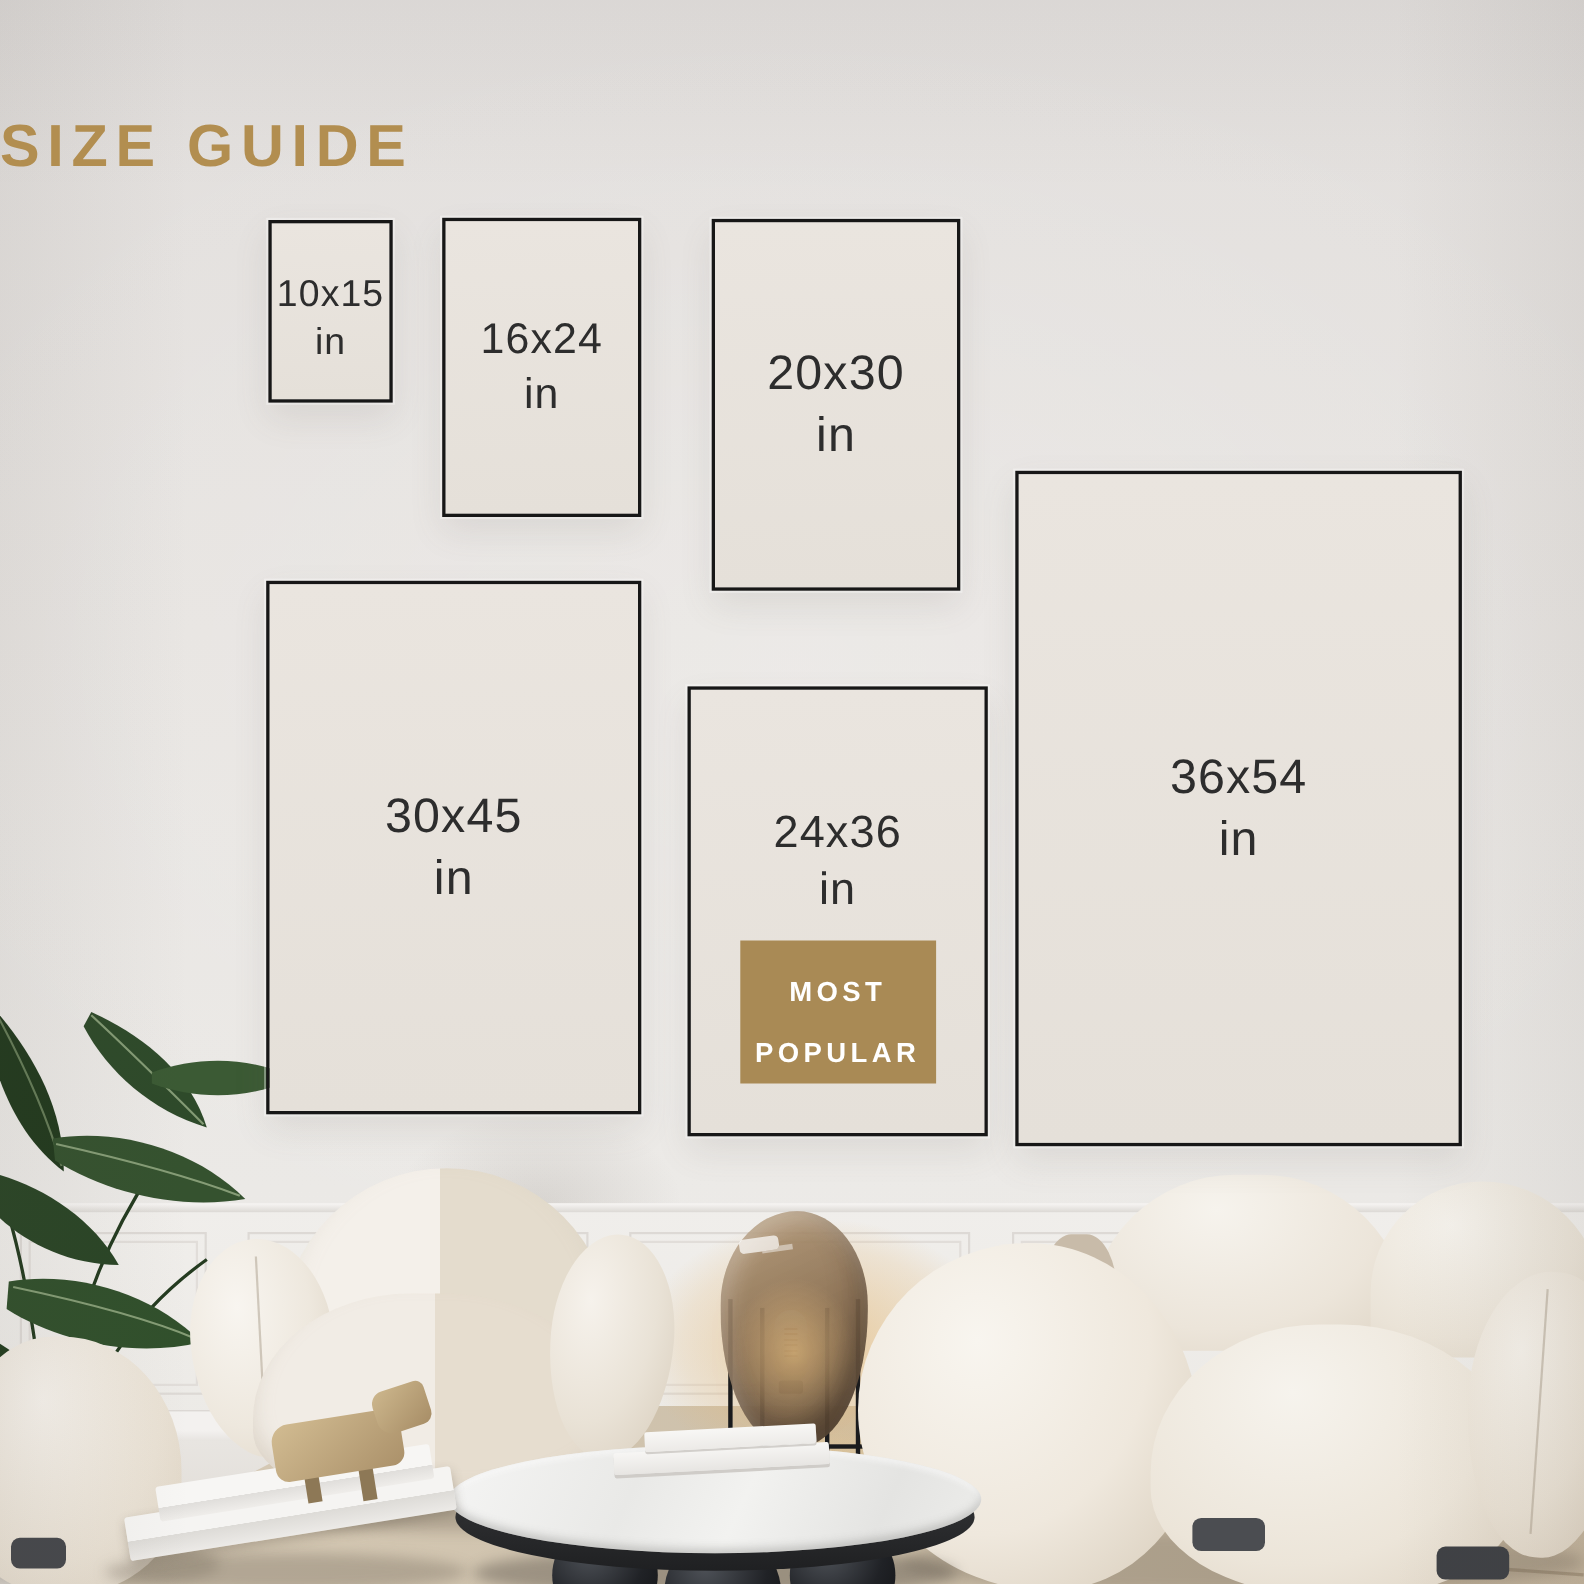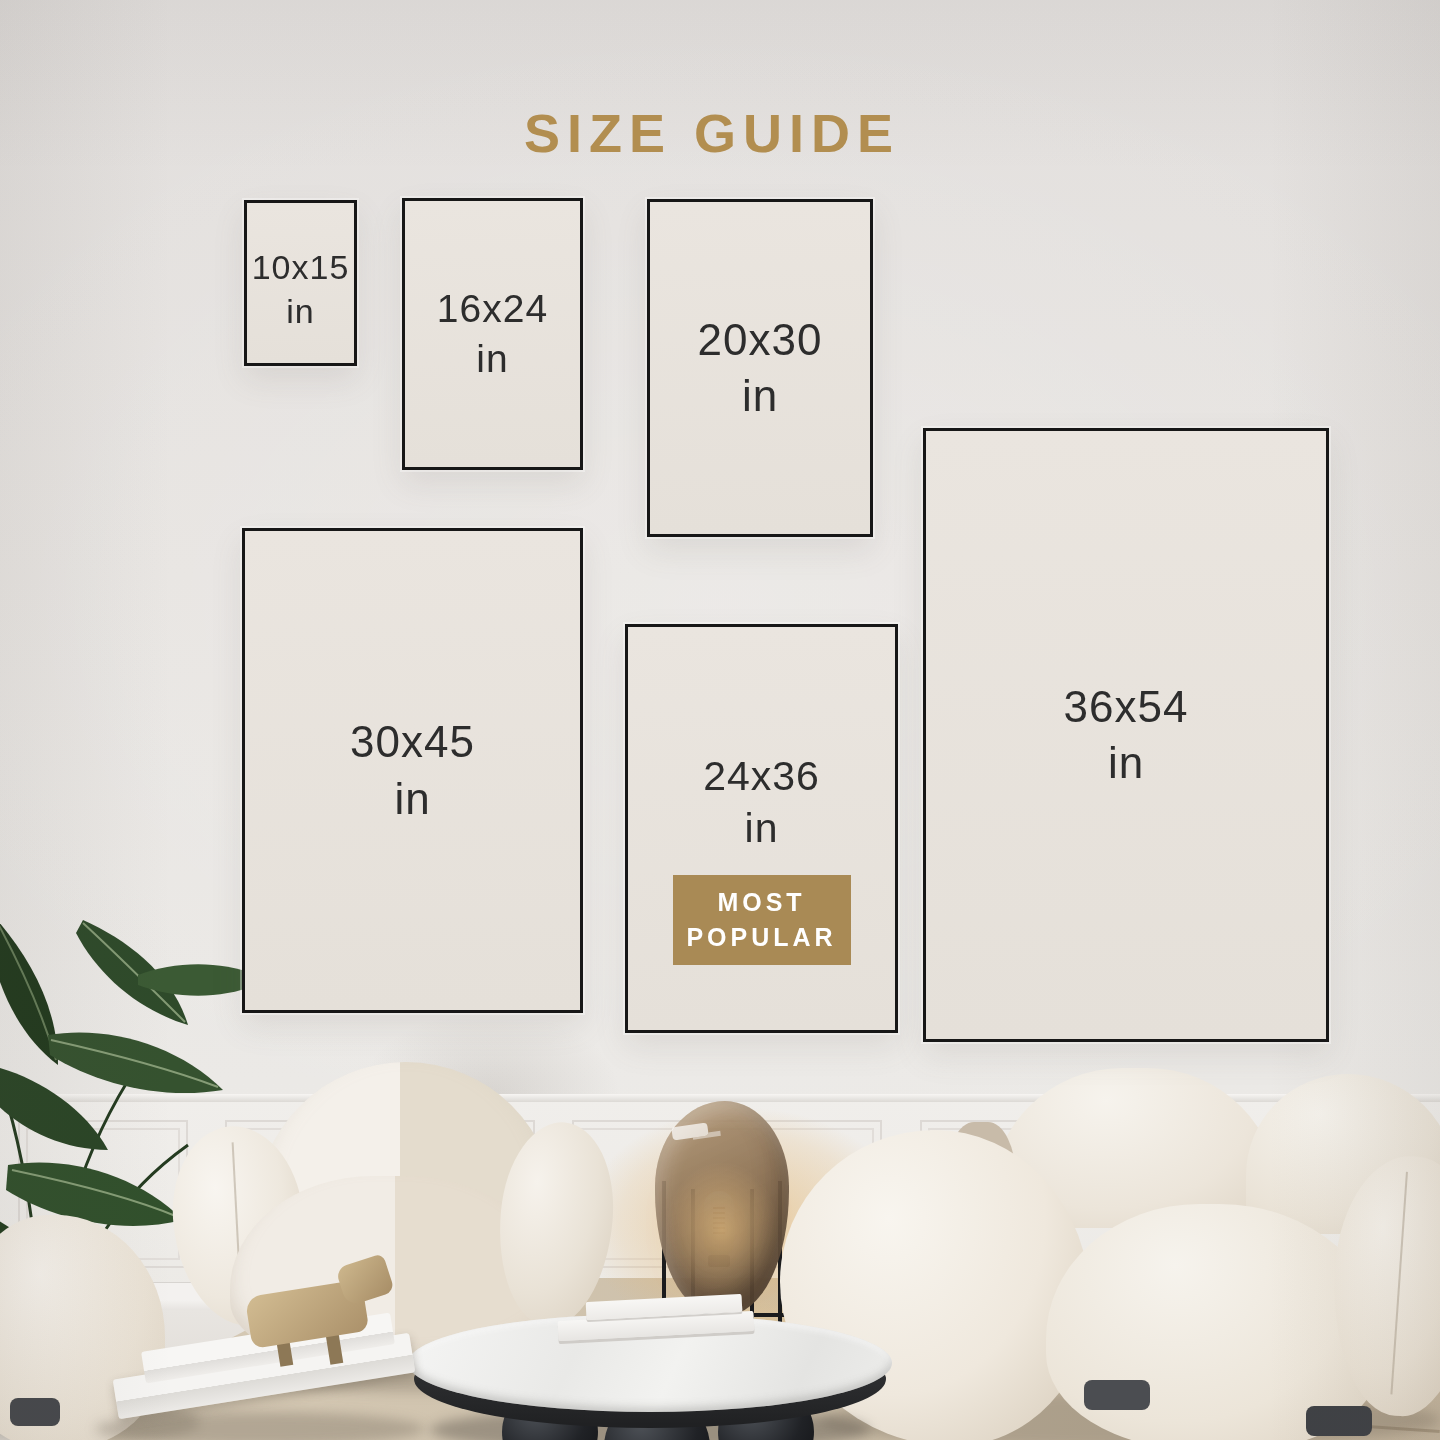--- a/index.html
+++ b/index.html
@@ -152,36 +152,36 @@
   .bk2{left:40px;top:80px;width:252px;height:32px;transform:rotate(-9deg);border-radius:3px;
     background:linear-gradient(180deg,#f7f6f4 60%,#e0dedb 61%,#efedea);}
   .fig-body{left:146px;top:36px;width:118px;height:52px;transform:rotate(-9deg);
     border-radius:16px 20px 12px 12px;background:linear-gradient(145deg,#d2bc92,#ab916a);}
   .fig-head{left:238px;top:8px;width:50px;height:40px;transform:rotate(-18deg);
     border-radius:12px 8px 10px 14px;background:linear-gradient(145deg,#cdb78d,#a78d66);}
   .fig-leg1{left:176px;top:84px;width:13px;height:30px;background:#8d7856;transform:rotate(-9deg);}
   .fig-leg2{left:226px;top:82px;width:13px;height:30px;background:#8d7856;transform:rotate(-9deg);}
 
   
-  .title{position:absolute;left:0;top:102px;width:1424px;text-align:center;z-index:20;
+  .title{position:absolute;left:0;top:102px;width:1424px;z-index:20;
     font-size:54px;font-weight:700;letter-spacing:7px;color:#b28e50;}
   .frame{position:absolute;z-index:20;border:3px solid #171717;
     background:linear-gradient(180deg,#eae5df,#e5e0d9);
     box-shadow:0 0 0 2px rgba(255,255,255,0.35), 0 14px 30px rgba(110,100,88,0.12);
     display:flex;flex-direction:column;align-items:center;justify-content:center;
     color:#2d2d2d;text-align:center;line-height:1.28;letter-spacing:1px;}
   .f1{left:244px;top:200px;width:113px;height:166px;font-size:34px;padding-top:14px;}
   .f2{left:402px;top:198px;width:181px;height:272px;font-size:39px;}
   .f3{left:647px;top:199px;width:226px;height:338px;font-size:44px;}
   .f4{left:923px;top:428px;width:406px;height:614px;font-size:44px;}
   .f5{left:242px;top:528px;width:341px;height:485px;font-size:44px;}
   .f6{left:625px;top:624px;width:273px;height:409px;font-size:41px;padding-top:58px;}
   .badge{margin-top:21px;width:178px;padding:10px 0;background:#a98a55;color:#ffffff;
     font-size:25px;font-weight:700;letter-spacing:4px;line-height:1.4;}
-  .badge span{display:block;}
+  .badge span{display:block;margin-top:20px;}
 </style>
 </head>
 <body>
 
 <div class="stage">
 
   <div class="wall"></div>
   <div class="wall-shadow"></div>
 
   <div class="wainscot">

